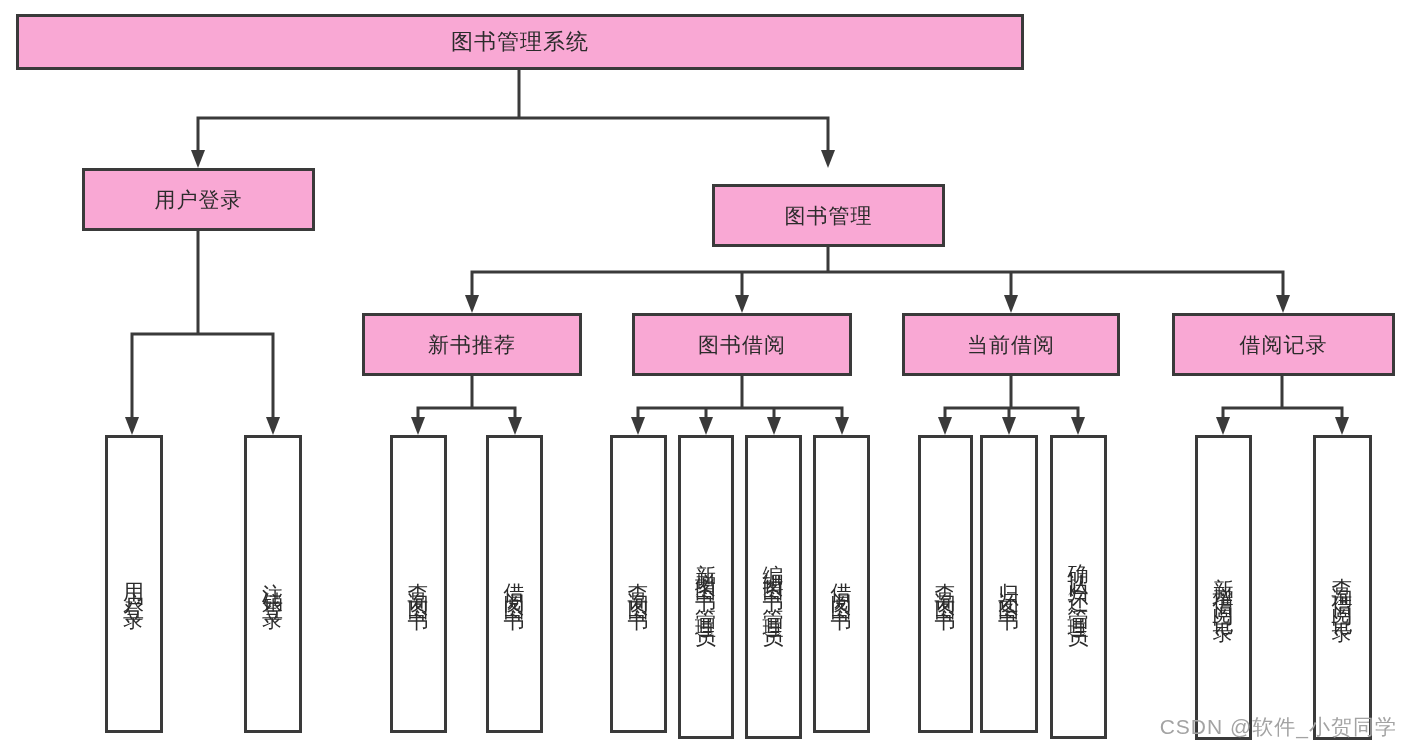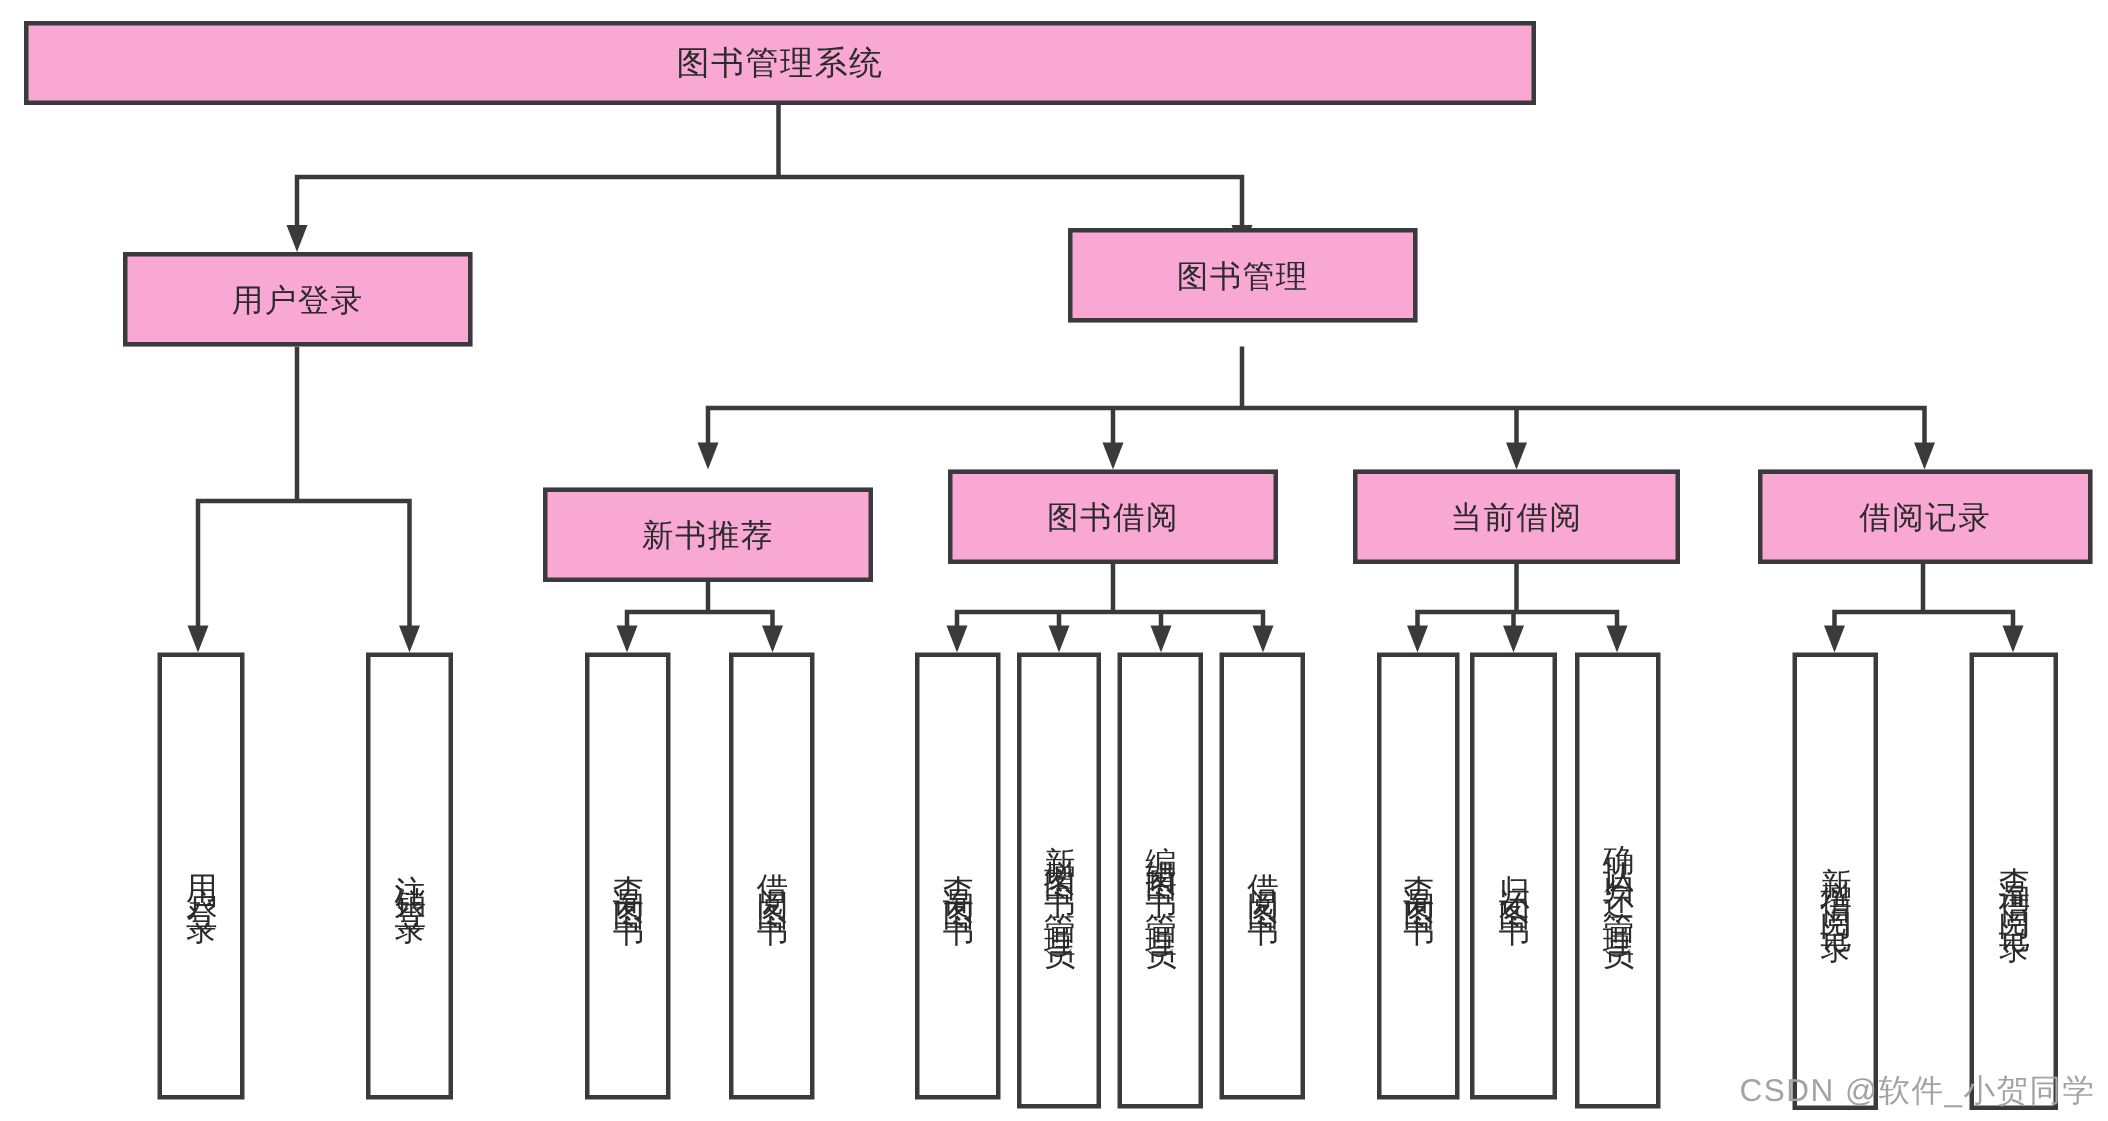--- a/index.html
+++ b/index.html
@@ -79,25 +79,25 @@
     </g>
   </svg>
 
   <div class="hnode root" style="left:16px;top:14px;width:1008px;height:56px;">
     <span>图书管理系统</span>
   </div>
 
   <div class="hnode" style="left:82px;top:168px;width:233px;height:63px;">
     <span>用户登录</span>
   </div>
-  <div class="hnode" style="left:712px;top:152px;width:233px;height:63px;">
+  <div class="hnode" style="left:712px;top:184px;width:233px;height:63px;">
     <span>图书管理</span>
   </div>
 
-  <div class="hnode" style="left:362px;top:313px;width:220px;height:63px;margin-top:12px;">
+  <div class="hnode" style="left:362px;top:313px;width:220px;height:63px;">
     <span>新书推荐</span>
   </div>
   <div class="hnode" style="left:632px;top:313px;width:220px;height:63px;">
     <span>图书借阅</span>
   </div>
   <div class="hnode" style="left:902px;top:313px;width:218px;height:63px;">
     <span>当前借阅</span>
   </div>
   <div class="hnode" style="left:1172px;top:313px;width:223px;height:63px;">
     <span>借阅记录</span>

